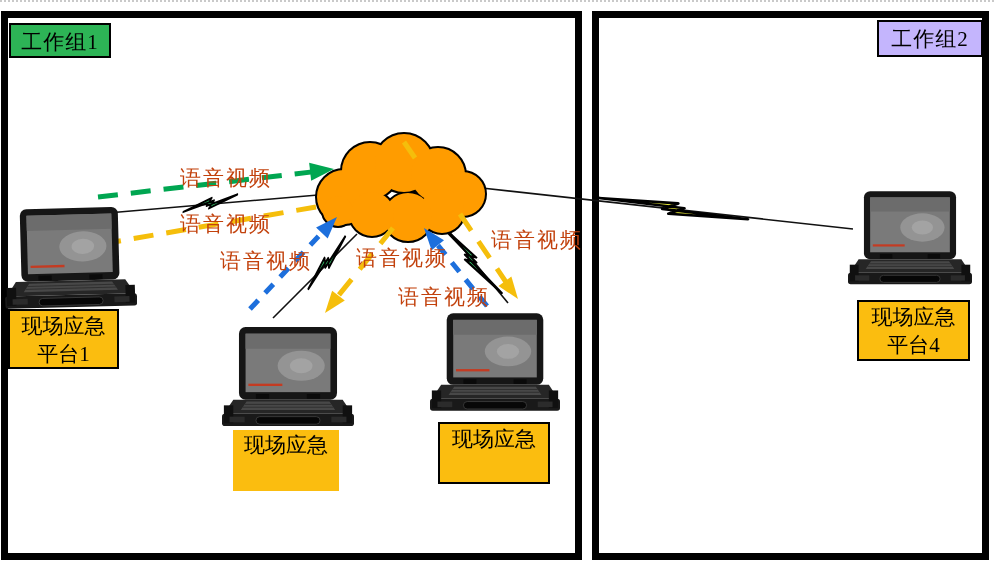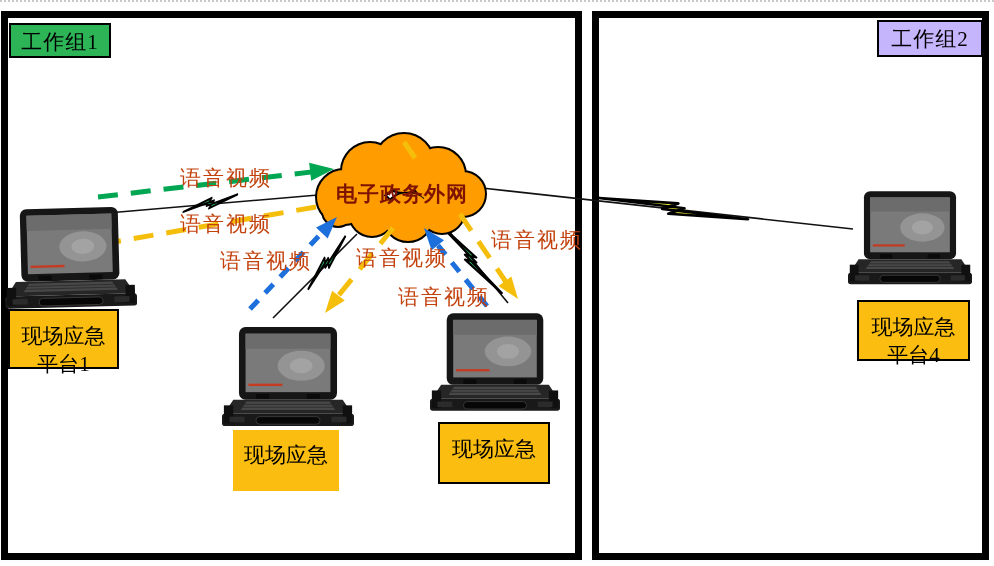--- a/index.html
+++ b/index.html
@@ -13,21 +13,21 @@
          font-size:21px;color:#000;letter-spacing:1px;z-index:5;}
   #wg1{left:9px;top:23px;width:102px;height:35px;background:#2db456;align-items:flex-end;}
   #wg2{left:877px;top:20px;width:106px;height:37px;background:#c4b5fd;}
   .svg-layer{position:absolute;left:0;top:0;width:994px;height:566px;z-index:1;}
   .laptop{position:absolute;z-index:2;}
   #laptop1{left:4px;top:207px;width:132px;height:104px;transform:rotate(-1.5deg);}
   #laptop2{left:222px;top:326px;width:132px;height:104px;}
   #laptop3{left:430px;top:312px;width:130px;height:103px;}
   #laptop4{left:848px;top:188px;width:124px;height:102px;}
   .plat-label{position:absolute;background:#fbbd0f;color:#000;text-align:center;
-              font-size:21px;line-height:28px;padding-top:11px;box-sizing:border-box;z-index:4;}
+              font-size:21px;line-height:28px;padding-top:1px;box-sizing:border-box;z-index:4;}
   .bordered{border:2px solid #000;}
   #plat1{left:8px;top:309px;width:111px;height:60px;}
   #plat2{left:233px;top:430px;width:106px;height:61px;}
   #plat3{left:438px;top:422px;width:112px;height:62px;}
   #plat4{left:857px;top:300px;width:113px;height:61px;}
   .link-label{position:absolute;font-size:21px;color:#c2410c;letter-spacing:2px;
               white-space:nowrap;z-index:3;}
   #ll1{left:180px;top:164px;}
   #ll2{left:180px;top:210px;}
   #ll3{left:220px;top:247px;}
@@ -140,21 +140,20 @@
       <use href="#laptop-sym"></use>
     </svg>
 
   <div class="badge" id="wg1">
     <span>工作组1</span>
   </div>
   <div class="badge" id="wg2">
     <span>工作组2</span>
   </div>
 
-  <div id="cloud-label">电子政务外网</div>
 
   <div class="plat-label bordered" id="plat1">
     <div>现场应急</div>
     <div>平台1</div>
   </div>
   <div class="plat-label" id="plat2">
     <div>现场应急</div>
   </div>
   <div class="plat-label bordered" id="plat3">
     <div>现场应急</div>

